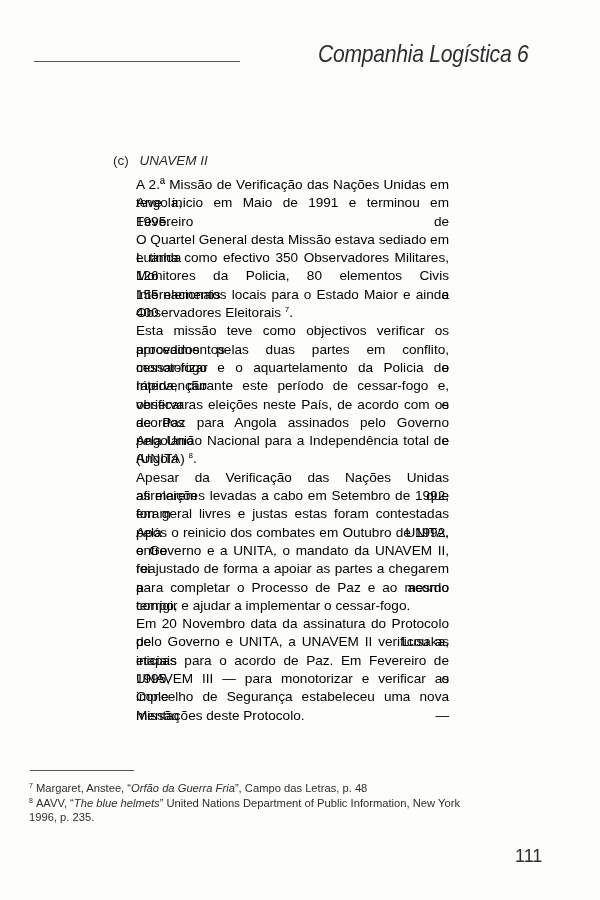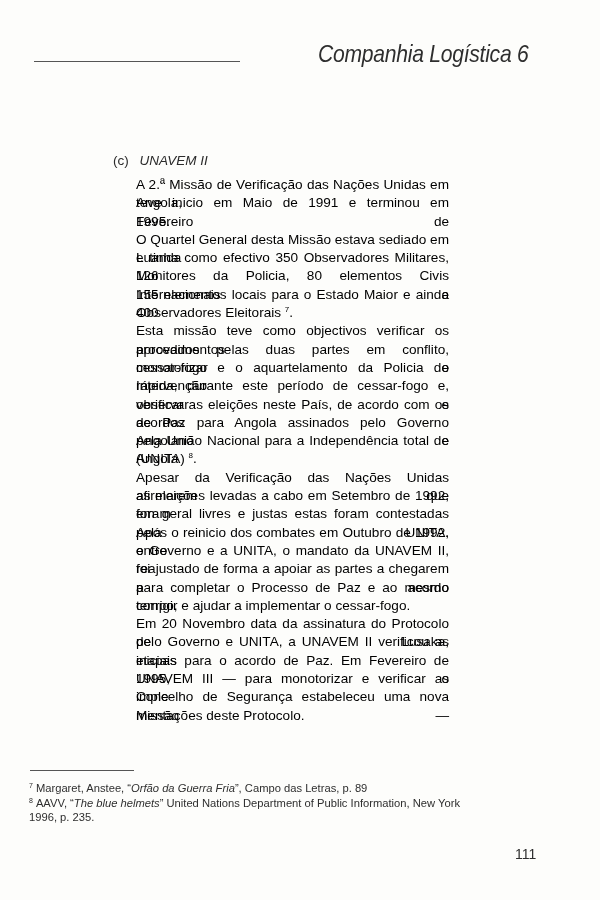--- a/index.html
+++ b/index.html
@@ -108,21 +108,21 @@
       margin-right: 3px;
     }
     .footnotes i {
       font-style: italic;
       margin-top: 28px;
     }
     .page-number {
       position: absolute;
       left: 515px;
       top: 846px;
-      font-size: 14px;
+      font-size: 18px;
       color: #2e2e2e;
     }
   </style>
 </head>
 <body>
 
 <div>
 
   <div class="header-rule"></div>
   <div class="header-title">Companhia Logística 6</div>
@@ -160,18 +160,18 @@
       <span class="line"><span class="fit">Em 20 Novembro data da assinatura do Protocolo de Lusaka,</span></span>
       <span class="line"><span class="fit">pelo Governo e UNITA, a UNAVEM II verificou as etapas</span></span>
       <span class="line"><span class="fit">iniciais para o acordo de Paz. Em Fevereiro de 1995, o</span></span>
       <span class="line"><span class="fit">UNAVEM III — para monotorizar e verificar as imple-</span></span>
       <span class="line"><span class="fit">Concelho de Segurança estabeleceu uma nova Missão —</span></span>
       <span class="line last"><span class="fit">mentações deste Protocolo.</span></span>
     </div>
 
   <div class="footnote-rule"></div>
   <div class="footnotes" id="footnotes">
-      <div class="fn"><sup>7</sup><span>Margaret, Anstee, “</span><i>Orfão da Guerra Fria</i><span>”, Campo das Letras, p. 89</span></div>
+      <div class="fn"><sup>7</sup><span>Margaret, Anstee, “</span><i>Orfão da Guerra Fria</i><span>”, Campo das Letras, p. 48</span></div>
       <div class="fn"><sup>8</sup><span>AAVV, “</span><i>The blue helmets</i><span>” United Nations Department of Public Information, New York 1996, p. 235.</span></div>
     </div>
 
   <div class="page-number">111</div>
 </div>
 
 </body></html>

